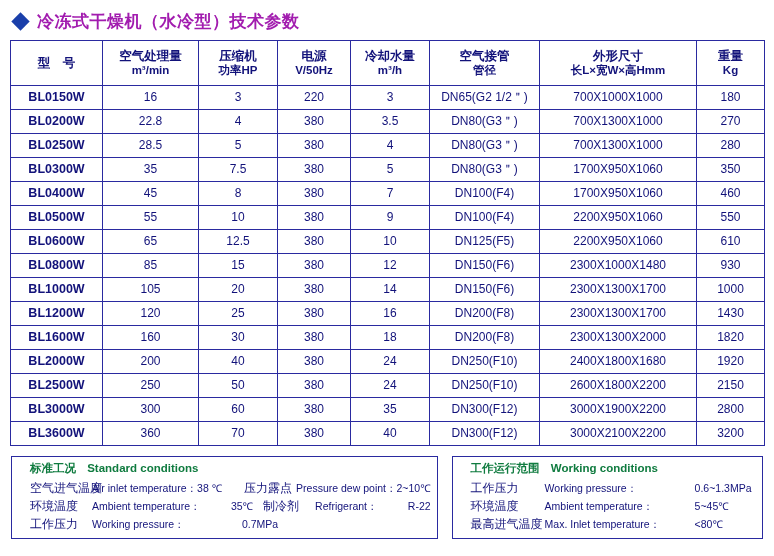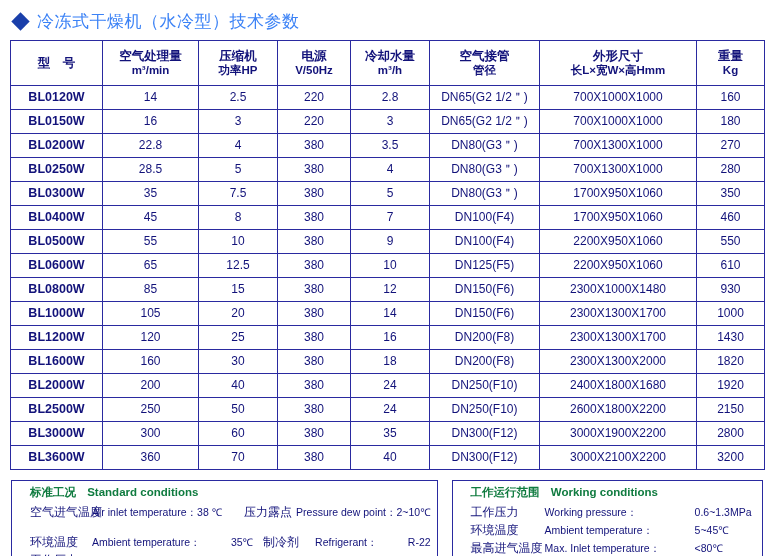--- a/index.html
+++ b/index.html
@@ -31,22 +31,22 @@
   .title-bullet {
     width: 13px;
     height: 13px;
     background: #1a3faa;
     transform: rotate(45deg);
     margin-right: 10px;
     flex: 0 0 auto;
   }
   .title-text {
     font-size: 17px;
-    font-weight: normal;
-    color: #3b82f6;
+    font-weight: bold;
+    color: #a21caf;
     letter-spacing: 0.5px;
     white-space: nowrap;
   }
   
   table.spec {
     border-collapse: collapse;
     width: 754px;
     table-layout: fixed;
     font-size: 12px;
     color: #12127a;
@@ -184,30 +184,20 @@
           <span class="l1">外形尺寸</span>
           <span class="l2">长L×宽W×高Hmm</span>
         </th>
         <th>
           <span class="l1">重量</span>
           <span class="l2">Kg</span>
         </th>
       </tr>
     </thead>
     <tbody id="spec-body">
-    <tr>
-          <td class="model">BL0120W</td>
-          <td>14</td>
-          <td>2.5</td>
-          <td>220</td>
-          <td>2.8</td>
-          <td>DN65(G2 1/2＂)</td>
-          <td>700X1000X1000</td>
-          <td>160</td>
-        </tr>
         <tr>
           <td class="model">BL0150W</td>
           <td>16</td>
           <td>3</td>
           <td>220</td>
           <td>3</td>
           <td>DN65(G2 1/2＂)</td>
           <td>700X1000X1000</td>
           <td>180</td>
         </tr>
@@ -368,21 +358,21 @@
         <span class="val">38 ℃</span>
         <span class="cn-label" style="margin-left:22px;width:52px;">压力露点</span>
         <span class="en-label">Pressure dew point：</span>
         <span class="val">2~10℃</span>
       </div>
 
       <div class="note-line">
         <span class="cn-label">环境温度</span>
         <span class="en-label">Ambient temperature：</span>
         <span class="val">35℃</span>
-        <span class="cn-label" style="margin-left:10px;width:52px;margin-top:12px;">制冷剂</span>
+        <span class="cn-label" style="margin-left:10px;width:52px;">制冷剂</span>
         <span class="en-label">Refrigerant：</span>
         <span class="val">R-22</span>
       </div>
 
       <div class="note-line">
         <span class="cn-label">工作压力</span>
         <span class="en-label">Working pressure：</span>
         <span class="val">0.7MPa</span>
       </div>
     </div>

